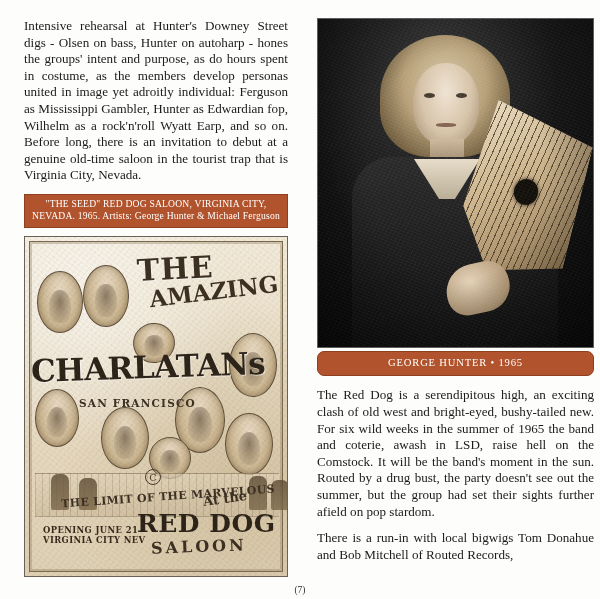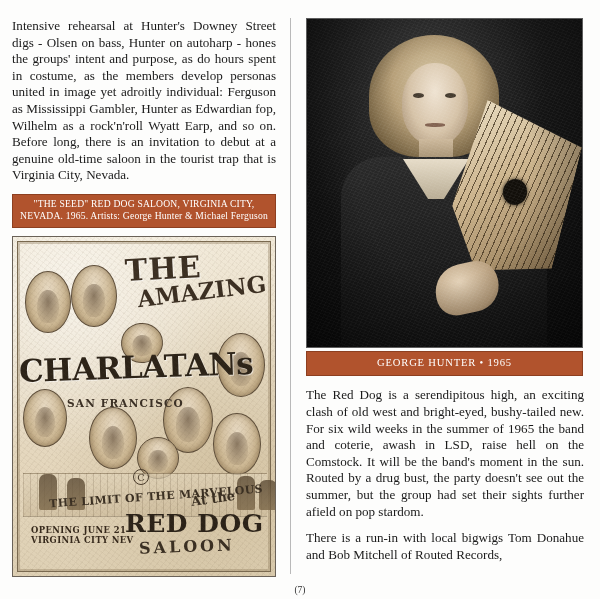--- a/index.html
+++ b/index.html
@@ -7,21 +7,21 @@
     margin: 0; padding: 0;
     width: 600px; height: 599px;
     background: #ffffff;
     font-family: "Liberation Serif", serif;
     overflow: hidden;
   }
   .page {
     position: relative;
     width: 600px; height: 599px;
     background: #fdfdfc;
-    padding: 18px 14px 0 12px;
+    padding: 18px 14px 0 24px;
   }
   .columns {
     display: flex;
     gap: 0;
     height: 556px;
   }
   .col {
     position: relative;
   }
   .col-left {
@@ -57,20 +57,21 @@
     text-align: center;
     font-size: 9.6px;
     line-height: 12.4px;
     letter-spacing: 0.2px;
     font-family: "Liberation Serif", serif;
   }
   .caption-bar.single {
     padding: 5px 6px 6px 6px;
     font-size: 10.6px;
     letter-spacing: 0.8px;
+    border-radius: 7px;
   }
 
   
   .poster-wrap {
     margin-top: 8px;
     width: 264px;
     height: 341px;
     border: 1px solid #6a6258;
     background: #efe7d9;
     position: relative;

